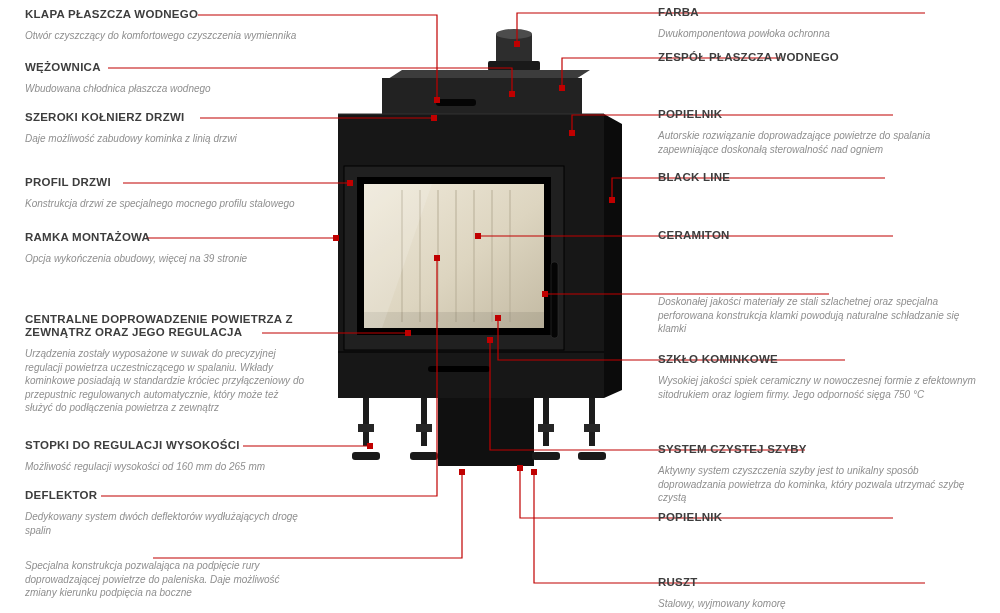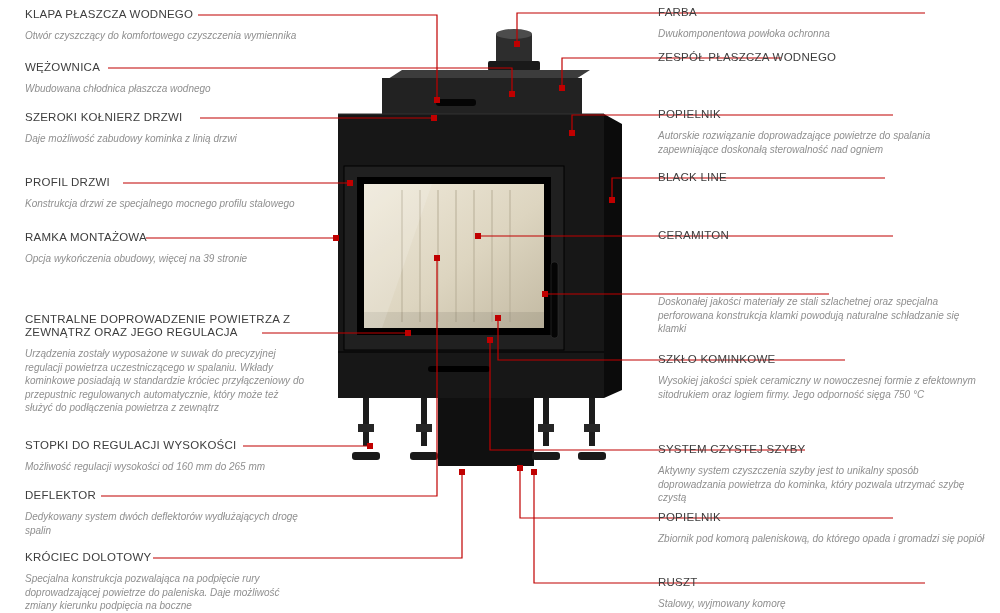--- a/index.html
+++ b/index.html
@@ -1,21 +1,21 @@
 <!DOCTYPE html>
 <html lang="pl"><head>
 <meta charset="utf-8">
 <style>
   * { margin:0; padding:0; box-sizing:border-box; }
   html,body { background:#ffffff; }
   body { font-family:"Liberation Sans", sans-serif; }
   .canvas { position:relative; width:1000px; height:613px; background:#ffffff; overflow:hidden; }
   svg.overlay { position:absolute; left:0; top:0; width:1000px; height:613px; }
   .label { position:absolute; }
-  .label h3 { font-size:11.5px; font-weight:400; color:#3d3d3d; letter-spacing:0.25px; line-height:13px; }
+  .label h3 { font-size:11.5px; font-weight:700; color:#3d3d3d; letter-spacing:0.25px; line-height:13px; }
   .label p  { font-size:10px; font-style:italic; color:#8f8f8f; line-height:13.5px; margin-top:8px; }
   .label.left  { left:25px;  width:280px; text-align:left; }
   .label.right { right:12px; width:330px; }
   .callout-line { fill:none; stroke:#c00000; stroke-width:1.2; }
   .callout-dot  { fill:#c00000; }
 </style>
 </head>
 <body>
 
 <div class="canvas">
@@ -146,21 +146,20 @@
   </div>
   <div class="label left" style="top:439px">
     <h3>STOPKI DO REGULACJI WYSOKOŚCI</h3>
     <p>Możliwość regulacji wysokości od 160 mm do 265 mm</p>
   </div>
   <div class="label left" style="top:489px">
     <h3>DEFLEKTOR</h3>
     <p>Dedykowany system dwóch deflektorów wydłużających drogę spalin</p>
   </div>
   <div class="label left" style="top:551px">
-    <h3>KRÓCIEC DOLOTOWY</h3>
     <p>Specjalna konstrukcja pozwalająca na podpięcie rury doprowadzającej powietrze do paleniska. Daje możliwość zmiany kierunku podpięcia na boczne</p>
   </div>
 
   <div class="label right" style="top:6px">
     <h3>FARBA</h3>
     <p>Dwukomponentowa powłoka ochronna</p>
   </div>
   <div class="label right" style="top:51px">
     <h3>ZESPÓŁ PŁASZCZA WODNEGO</h3>
   </div>
@@ -180,20 +179,19 @@
   <div class="label right" style="top:353px">
     <h3>SZKŁO KOMINKOWE</h3>
     <p>Wysokiej jakości spiek ceramiczny w nowoczesnej formie z efektownym sitodrukiem oraz logiem firmy. Jego odporność sięga 750 °C</p>
   </div>
   <div class="label right" style="top:443px">
     <h3>SYSTEM CZYSTEJ SZYBY</h3>
     <p>Aktywny system czyszczenia szyby jest to unikalny sposób doprowadzania powietrza do kominka, który pozwala utrzymać szybę czystą</p>
   </div>
   <div class="label right" style="top:511px">
     <h3>POPIELNIK</h3>
-    <p>Zbiornik pod komorą paleniskową, do którego opada i gromadzi się popiół</p>
   </div>
   <div class="label right" style="top:576px">
     <h3>RUSZT</h3>
     <p>Stalowy, wyjmowany komorę</p>
   </div>
 
 </div>
 
 </body></html>

